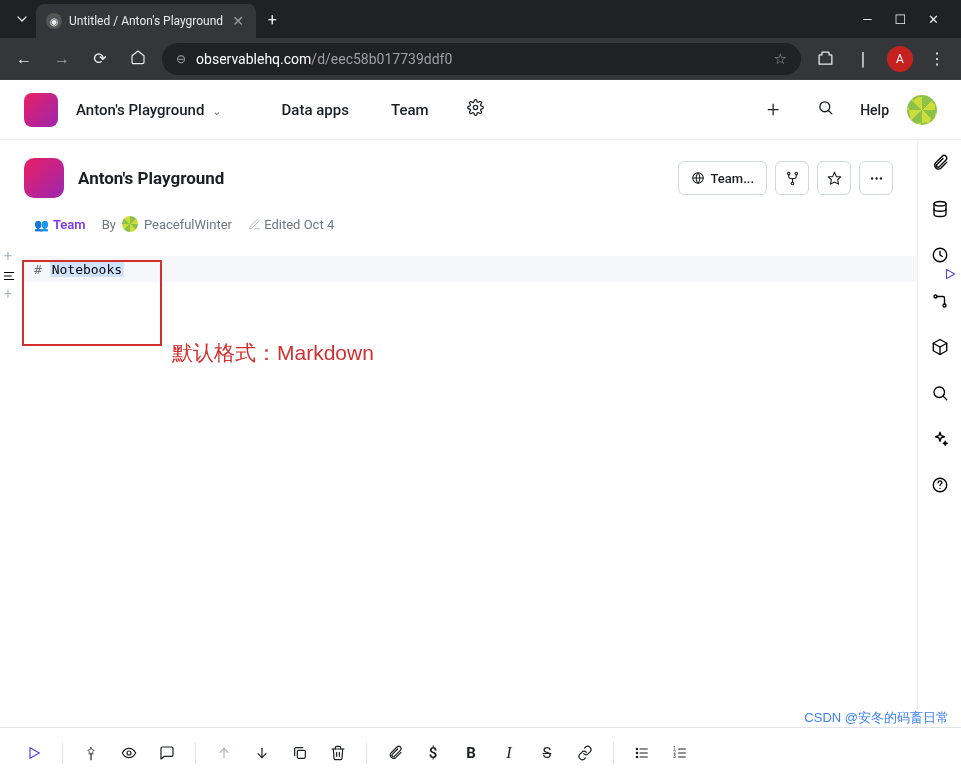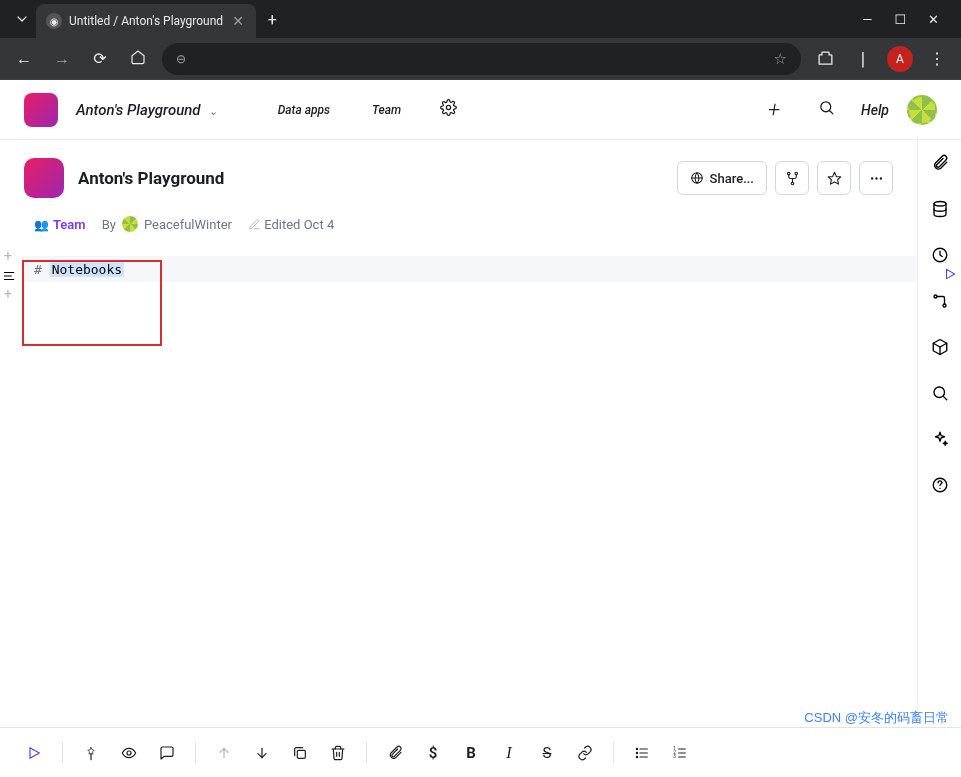--- a/index.html
+++ b/index.html
@@ -25,25 +25,25 @@
 .url-text { color: #e8eaed; }
 .url-domain { color: #fff; }
 .url-path { color: #9aa0a6; }
 .url-star { margin-left: auto; color: #9aa0a6; font-size: 15px; }
 .ext-icon { width: 28px; display: flex; justify-content: center; color: #e8eaed; }
 .avatar { width: 26px; height: 26px; border-radius: 50%; background: #c5221f; color: #fff; display: flex; align-items: center; justify-content: center; font-size: 12px; }
 .chrome-menu { color: #e8eaed; font-size: 16px; width: 28px; text-align: center; }
 
 
 .app { background: #fff; height: calc(100% - 80px - 50px); display: flex; flex-direction: column; position: relative; }
-.app-header { display: flex; align-items: center; height: 60px; padding: 0 24px; gap: 18px; border-bottom: 1px solid #eee; font-style: italic; }
+.app-header { display: flex; align-items: center; height: 60px; padding: 0 24px; gap: 18px; border-bottom: 1px solid #eee; }
 .ws-logo { width: 34px; height: 34px; border-radius: 8px; background: linear-gradient(135deg, #e91e63, #9c27b0); }
 .ws-name { font-size: 15px; font-weight: 500; color: #1b1e23; }
 .ws-chev { color: #6e7781; font-size: 11px; margin-left: 4px; }
-.nav-link { font-size: 12px; color: #1b1e23; font-weight: 500; padding: 8px 12px; }
+.nav-link { font-size: 15px; color: #1b1e23; font-weight: 500; padding: 8px 12px; }
 .nav-link.active { background: #e6f5f0; border-radius: 18px; color: #1b7f5c; padding: 8px 16px; }
 .header-spacer { flex: 1; }
 .header-icon { color: #1b1e23; font-size: 17px; width: 34px; text-align: center; }
 .help-link { font-size: 14px; color: #1b1e23; font-weight: 500; }
 .user-badge { width: 30px; height: 30px; border-radius: 50%; background: repeating-conic-gradient(#8bc34a 0 45deg, #cddc39 45deg 90deg); border: 2px dashed #8bc34a; }
 
 .app-body { flex: 1; position: relative; }
 .right-rail { position: absolute; right: 0; top: 0; bottom: 0; width: 44px; border-left: 1px solid #eee; display: flex; flex-direction: column; align-items: center; padding-top: 14px; gap: 24px; background: #fff; }
 .right-rail svg { width: 18px; height: 18px; }
 
@@ -115,20 +115,23 @@
     <div class="nav-btn enabled">←</div>
     <div class="nav-btn">→</div>
     <div class="nav-btn enabled">⟳</div>
     <div class="nav-btn enabled">
       <svg viewBox="0 0 24 24" width="16">
           <path d="M3 10l9-7 9 7v10a2 2 0 0 1-2 2H5a2 2 0 0 1-2-2z"></path>
         </svg>
     </div>
     <div class="url-field">
       <span class="url-lock">⊖</span>
+      <span class="url-text">
+        <span class="url-domain">observablehq.com</span><span class="url-path">/d/eec58b017739ddf0</span>
+      </span>
       <span class="url-star">☆</span>
     </div>
     <div class="ext-icon">
       <svg viewBox="0 0 24 24" width="17">
           <path d="M20 7h-3V4a1 1 0 0 0-1-1H8a1 1 0 0 0-1 1v3H4a1 1 0 0 0-1 1v12h18V8a1 1 0 0 0-1-1z"></path>
         </svg>
     </div>
     <div class="nav-btn" style="color:#e8eaed;font-size:18px;">|</div>
     <div class="avatar">
         <span>A</span>
@@ -207,21 +210,21 @@
       <div class="title-bar">
         <div class="proj-logo"></div>
         <div class="proj-title">Anton's Playground</div>
         <div class="title-actions">
           <div class="btn">
             <svg viewBox="0 0 24 24" width="14">
                 <circle cx="12" cy="12" r="9"></circle>
                 <line x1="3" y1="12" x2="21" y2="12"></line>
                 <path d="M12 3a14 14 0 0 1 0 18a14 14 0 0 1 0-18"></path>
               </svg>
-            <span>Share...</span>
+            <span>Team...</span>
           </div>
           <div class="btn iconbtn">
             <svg viewBox="0 0 24 24" width="15">
                 <circle cx="6" cy="4" r="2"></circle>
                 <circle cx="18" cy="4" r="2"></circle>
                 <circle cx="12" cy="20" r="2"></circle>
                 <path d="M6 6v3a3 3 0 0 0 3 3h6a3 3 0 0 0 3-3V6"></path>
                 <line x1="12" y1="12" x2="12" y2="18"></line>
               </svg>
           </div>
@@ -278,20 +281,21 @@
               <polygon points="6 4 20 12 6 20"></polygon>
             </svg>
         </span>
       </div>
     </div>
   </div>
 </div>
 
 <div class="annotation-box"></div>
 <div class="annotation-text">
+  <div>默认格式：Markdown</div>
 </div>
 
 <div class="bottom-bar">
   <div class="tb-btn play">
       <svg viewBox="0 0 24 24" fill="#4f46e5" stroke="none">
         <polygon points="6 4 20 12 6 20"></polygon>
       </svg>
     </div>
   <div class="tb-sep"></div>
   <div class="tb-btn">

